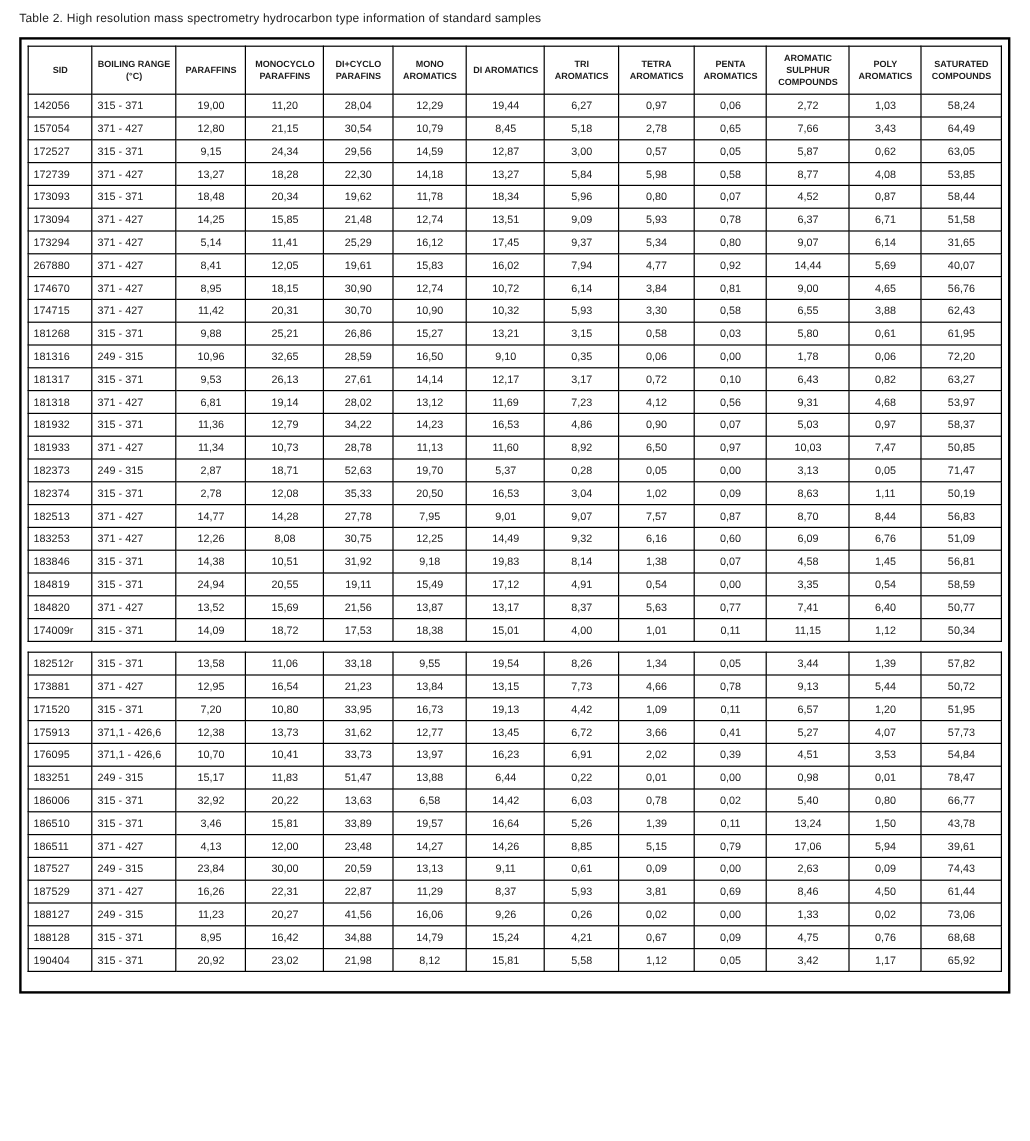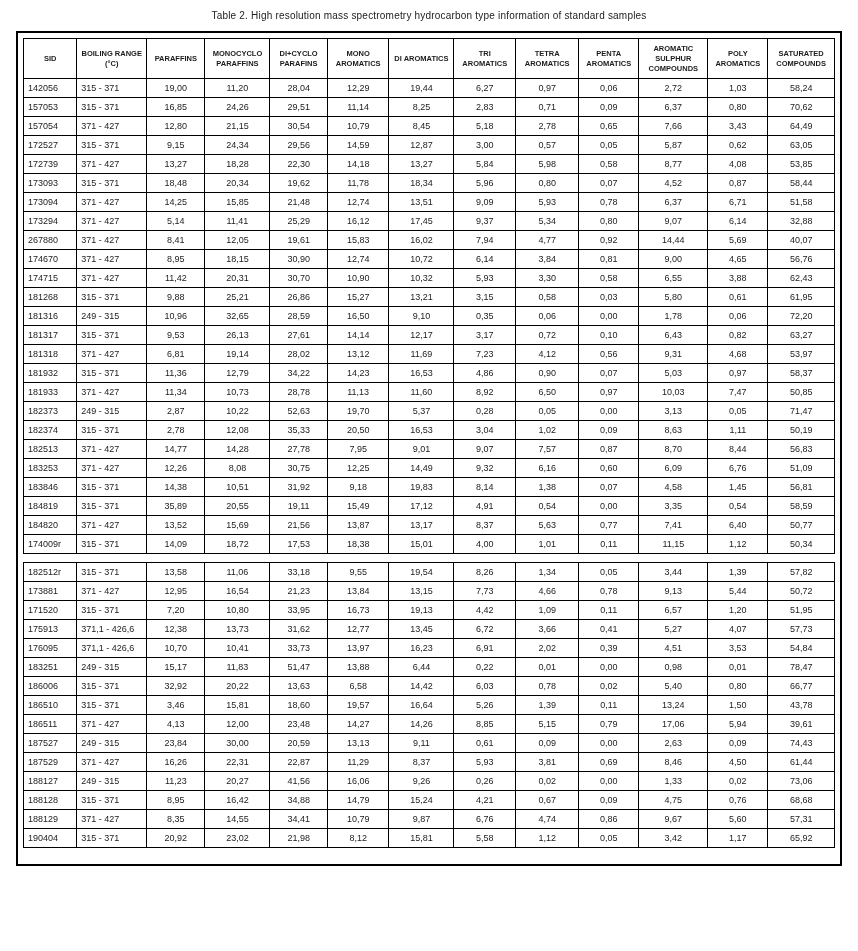--- a/index.html
+++ b/index.html
@@ -13,21 +13,21 @@
     font-family: "Liberation Sans", sans-serif;
     color: #1b1b1b;
     overflow: hidden;
   }
   .page {
     box-sizing: border-box;
     width: 858px;
     padding: 8px 16px 0 16px;
   }
   .caption {
-    text-align: center;
+    text-align: left;
     font-size: 10px;
     letter-spacing: 0.2px;
     color: #222222;
     margin: 2px 0 10px 0;
   }
   .table-box {
     border: 2px solid #000000;
     padding: 5px 5px 16px 5px;
     background: #ffffff;
   }
@@ -134,35 +134,20 @@
             <td class="num">12,29</td>
             <td class="num">19,44</td>
             <td class="num">6,27</td>
             <td class="num">0,97</td>
             <td class="num">0,06</td>
             <td class="num">2,72</td>
             <td class="num">1,03</td>
             <td class="num">58,24</td>
           </tr>
           <tr>
-            <td class="left">157053</td>
-            <td class="left">315 - 371</td>
-            <td class="num">16,85</td>
-            <td class="num">24,26</td>
-            <td class="num">29,51</td>
-            <td class="num">11,14</td>
-            <td class="num">8,25</td>
-            <td class="num">2,83</td>
-            <td class="num">0,71</td>
-            <td class="num">0,09</td>
-            <td class="num">6,37</td>
-            <td class="num">0,80</td>
-            <td class="num">70,62</td>
-          </tr>
-          <tr>
             <td class="left">157054</td>
             <td class="left">371 - 427</td>
             <td class="num">12,80</td>
             <td class="num">21,15</td>
             <td class="num">30,54</td>
             <td class="num">10,79</td>
             <td class="num">8,45</td>
             <td class="num">5,18</td>
             <td class="num">2,78</td>
             <td class="num">0,65</td>
@@ -236,21 +221,21 @@
             <td class="num">5,14</td>
             <td class="num">11,41</td>
             <td class="num">25,29</td>
             <td class="num">16,12</td>
             <td class="num">17,45</td>
             <td class="num">9,37</td>
             <td class="num">5,34</td>
             <td class="num">0,80</td>
             <td class="num">9,07</td>
             <td class="num">6,14</td>
-            <td class="num">32,88</td>
+            <td class="num">31,65</td>
           </tr>
           <tr>
             <td class="left">267880</td>
             <td class="left">371 - 427</td>
             <td class="num">8,41</td>
             <td class="num">12,05</td>
             <td class="num">19,61</td>
             <td class="num">15,83</td>
             <td class="num">16,02</td>
             <td class="num">7,94</td>
@@ -377,21 +362,21 @@
             <td class="num">6,50</td>
             <td class="num">0,97</td>
             <td class="num">10,03</td>
             <td class="num">7,47</td>
             <td class="num">50,85</td>
           </tr>
           <tr>
             <td class="left">182373</td>
             <td class="left">249 - 315</td>
             <td class="num">2,87</td>
-            <td class="num">10,22</td>
+            <td class="num">18,71</td>
             <td class="num">52,63</td>
             <td class="num">19,70</td>
             <td class="num">5,37</td>
             <td class="num">0,28</td>
             <td class="num">0,05</td>
             <td class="num">0,00</td>
             <td class="num">3,13</td>
             <td class="num">0,05</td>
             <td class="num">71,47</td>
           </tr>
@@ -451,21 +436,21 @@
             <td class="num">8,14</td>
             <td class="num">1,38</td>
             <td class="num">0,07</td>
             <td class="num">4,58</td>
             <td class="num">1,45</td>
             <td class="num">56,81</td>
           </tr>
           <tr>
             <td class="left">184819</td>
             <td class="left">315 - 371</td>
-            <td class="num">35,89</td>
+            <td class="num">24,94</td>
             <td class="num">20,55</td>
             <td class="num">19,11</td>
             <td class="num">15,49</td>
             <td class="num">17,12</td>
             <td class="num">4,91</td>
             <td class="num">0,54</td>
             <td class="num">0,00</td>
             <td class="num">3,35</td>
             <td class="num">0,54</td>
             <td class="num">58,59</td>
@@ -606,21 +591,21 @@
             <td class="num">0,02</td>
             <td class="num">5,40</td>
             <td class="num">0,80</td>
             <td class="num">66,77</td>
           </tr>
           <tr>
             <td class="left">186510</td>
             <td class="left">315 - 371</td>
             <td class="num">3,46</td>
             <td class="num">15,81</td>
-            <td class="num">18,60</td>
+            <td class="num">33,89</td>
             <td class="num">19,57</td>
             <td class="num">16,64</td>
             <td class="num">5,26</td>
             <td class="num">1,39</td>
             <td class="num">0,11</td>
             <td class="num">13,24</td>
             <td class="num">1,50</td>
             <td class="num">43,78</td>
           </tr>
           <tr>
@@ -692,35 +677,20 @@
             <td class="num">14,79</td>
             <td class="num">15,24</td>
             <td class="num">4,21</td>
             <td class="num">0,67</td>
             <td class="num">0,09</td>
             <td class="num">4,75</td>
             <td class="num">0,76</td>
             <td class="num">68,68</td>
           </tr>
           <tr>
-            <td class="left">188129</td>
-            <td class="left">371 - 427</td>
-            <td class="num">8,35</td>
-            <td class="num">14,55</td>
-            <td class="num">34,41</td>
-            <td class="num">10,79</td>
-            <td class="num">9,87</td>
-            <td class="num">6,76</td>
-            <td class="num">4,74</td>
-            <td class="num">0,86</td>
-            <td class="num">9,67</td>
-            <td class="num">5,60</td>
-            <td class="num">57,31</td>
-          </tr>
-          <tr>
             <td class="left">190404</td>
             <td class="left">315 - 371</td>
             <td class="num">20,92</td>
             <td class="num">23,02</td>
             <td class="num">21,98</td>
             <td class="num">8,12</td>
             <td class="num">15,81</td>
             <td class="num">5,58</td>
             <td class="num">1,12</td>
             <td class="num">0,05</td>

